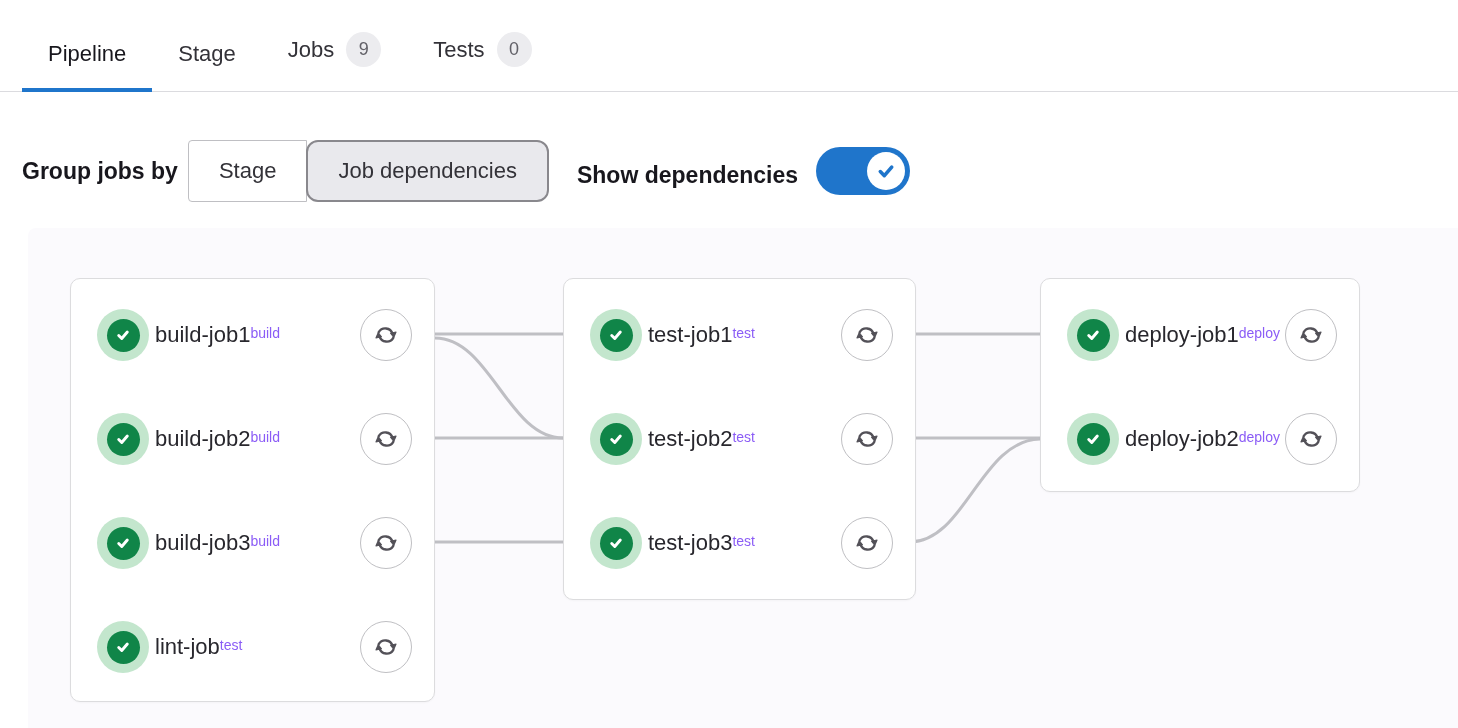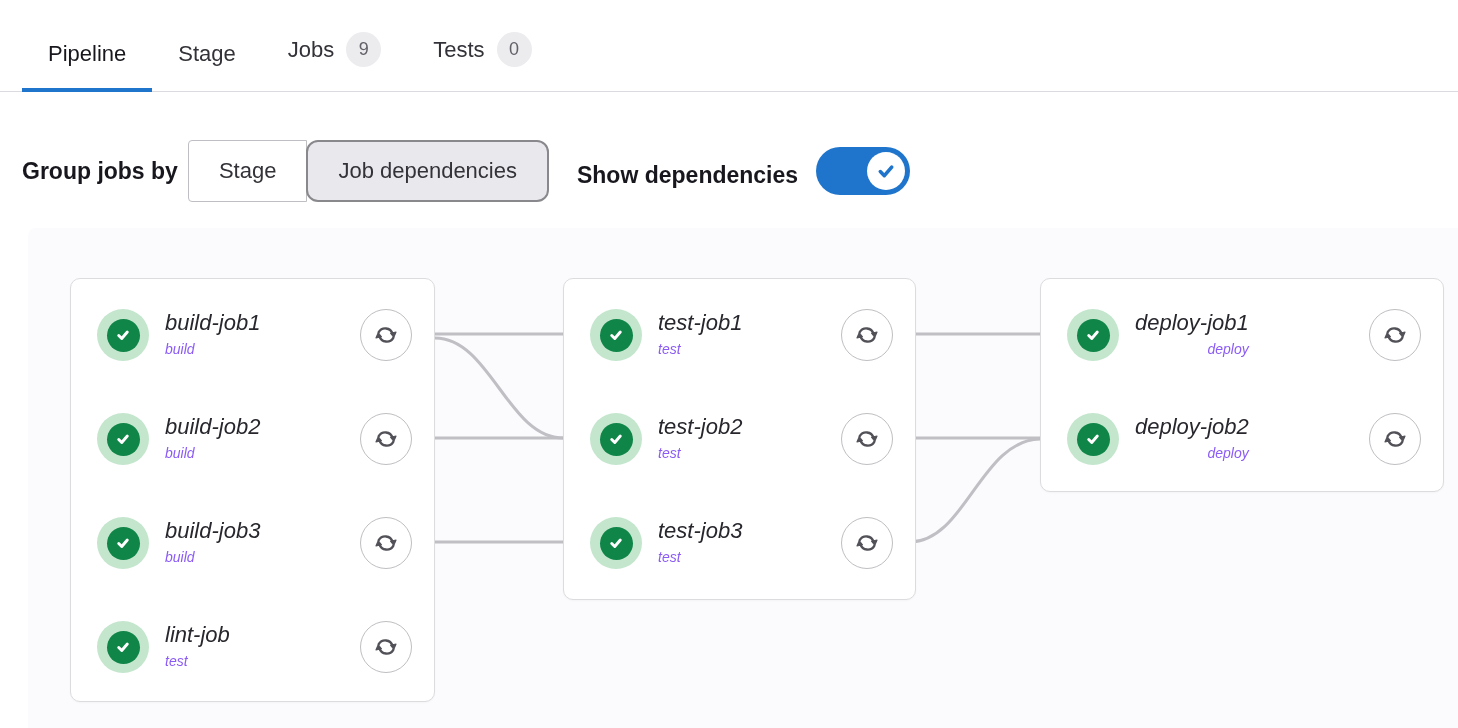--- a/index.html
+++ b/index.html
@@ -134,21 +134,21 @@
   .job-card {
     position: absolute;
     background: #ffffff;
     border: 1px solid #dcdcde;
     border-radius: 10px;
     box-shadow: 0 1px 2px rgba(0,0,0,0.03);
     padding-top: 4px;
   }
   .card-1 { left: 42px;  top: 50px; width: 365px; height: 424px; }
   .card-2 { left: 535px; top: 50px; width: 353px; height: 322px; }
-  .card-3 { left: 1012px; top: 50px; width: 404px; height: 214px; text-align: right; }
+  .card-3 { left: 1012px; top: 50px; width: 320px; height: 214px; text-align: right; }
 
   .job-row {
     display: flex;
     align-items: center;
     height: 104px;
     padding: 0 22px 0 26px;
     cursor: pointer;
   }
   .status {
     flex: none;
@@ -162,24 +162,23 @@
   .status-inner {
     width: 33px; height: 33px;
     border-radius: 50%;
     background: #108548;
     display: flex;
     align-items: center;
     justify-content: center;
   }
   .job-text {
     display: flex;
-    flex-direction: column;
-    margin-left: 16px;
+    flex-direction: row;
+    margin-left: 6px;
     min-width: 0;
-    font-style: italic;
   }
   .job-name {
     font-size: 22px;
     font-weight: 500;
     color: #28272d;
     line-height: 28px;
     white-space: nowrap;
   }
   .job-stage {
     font-size: 14px;

